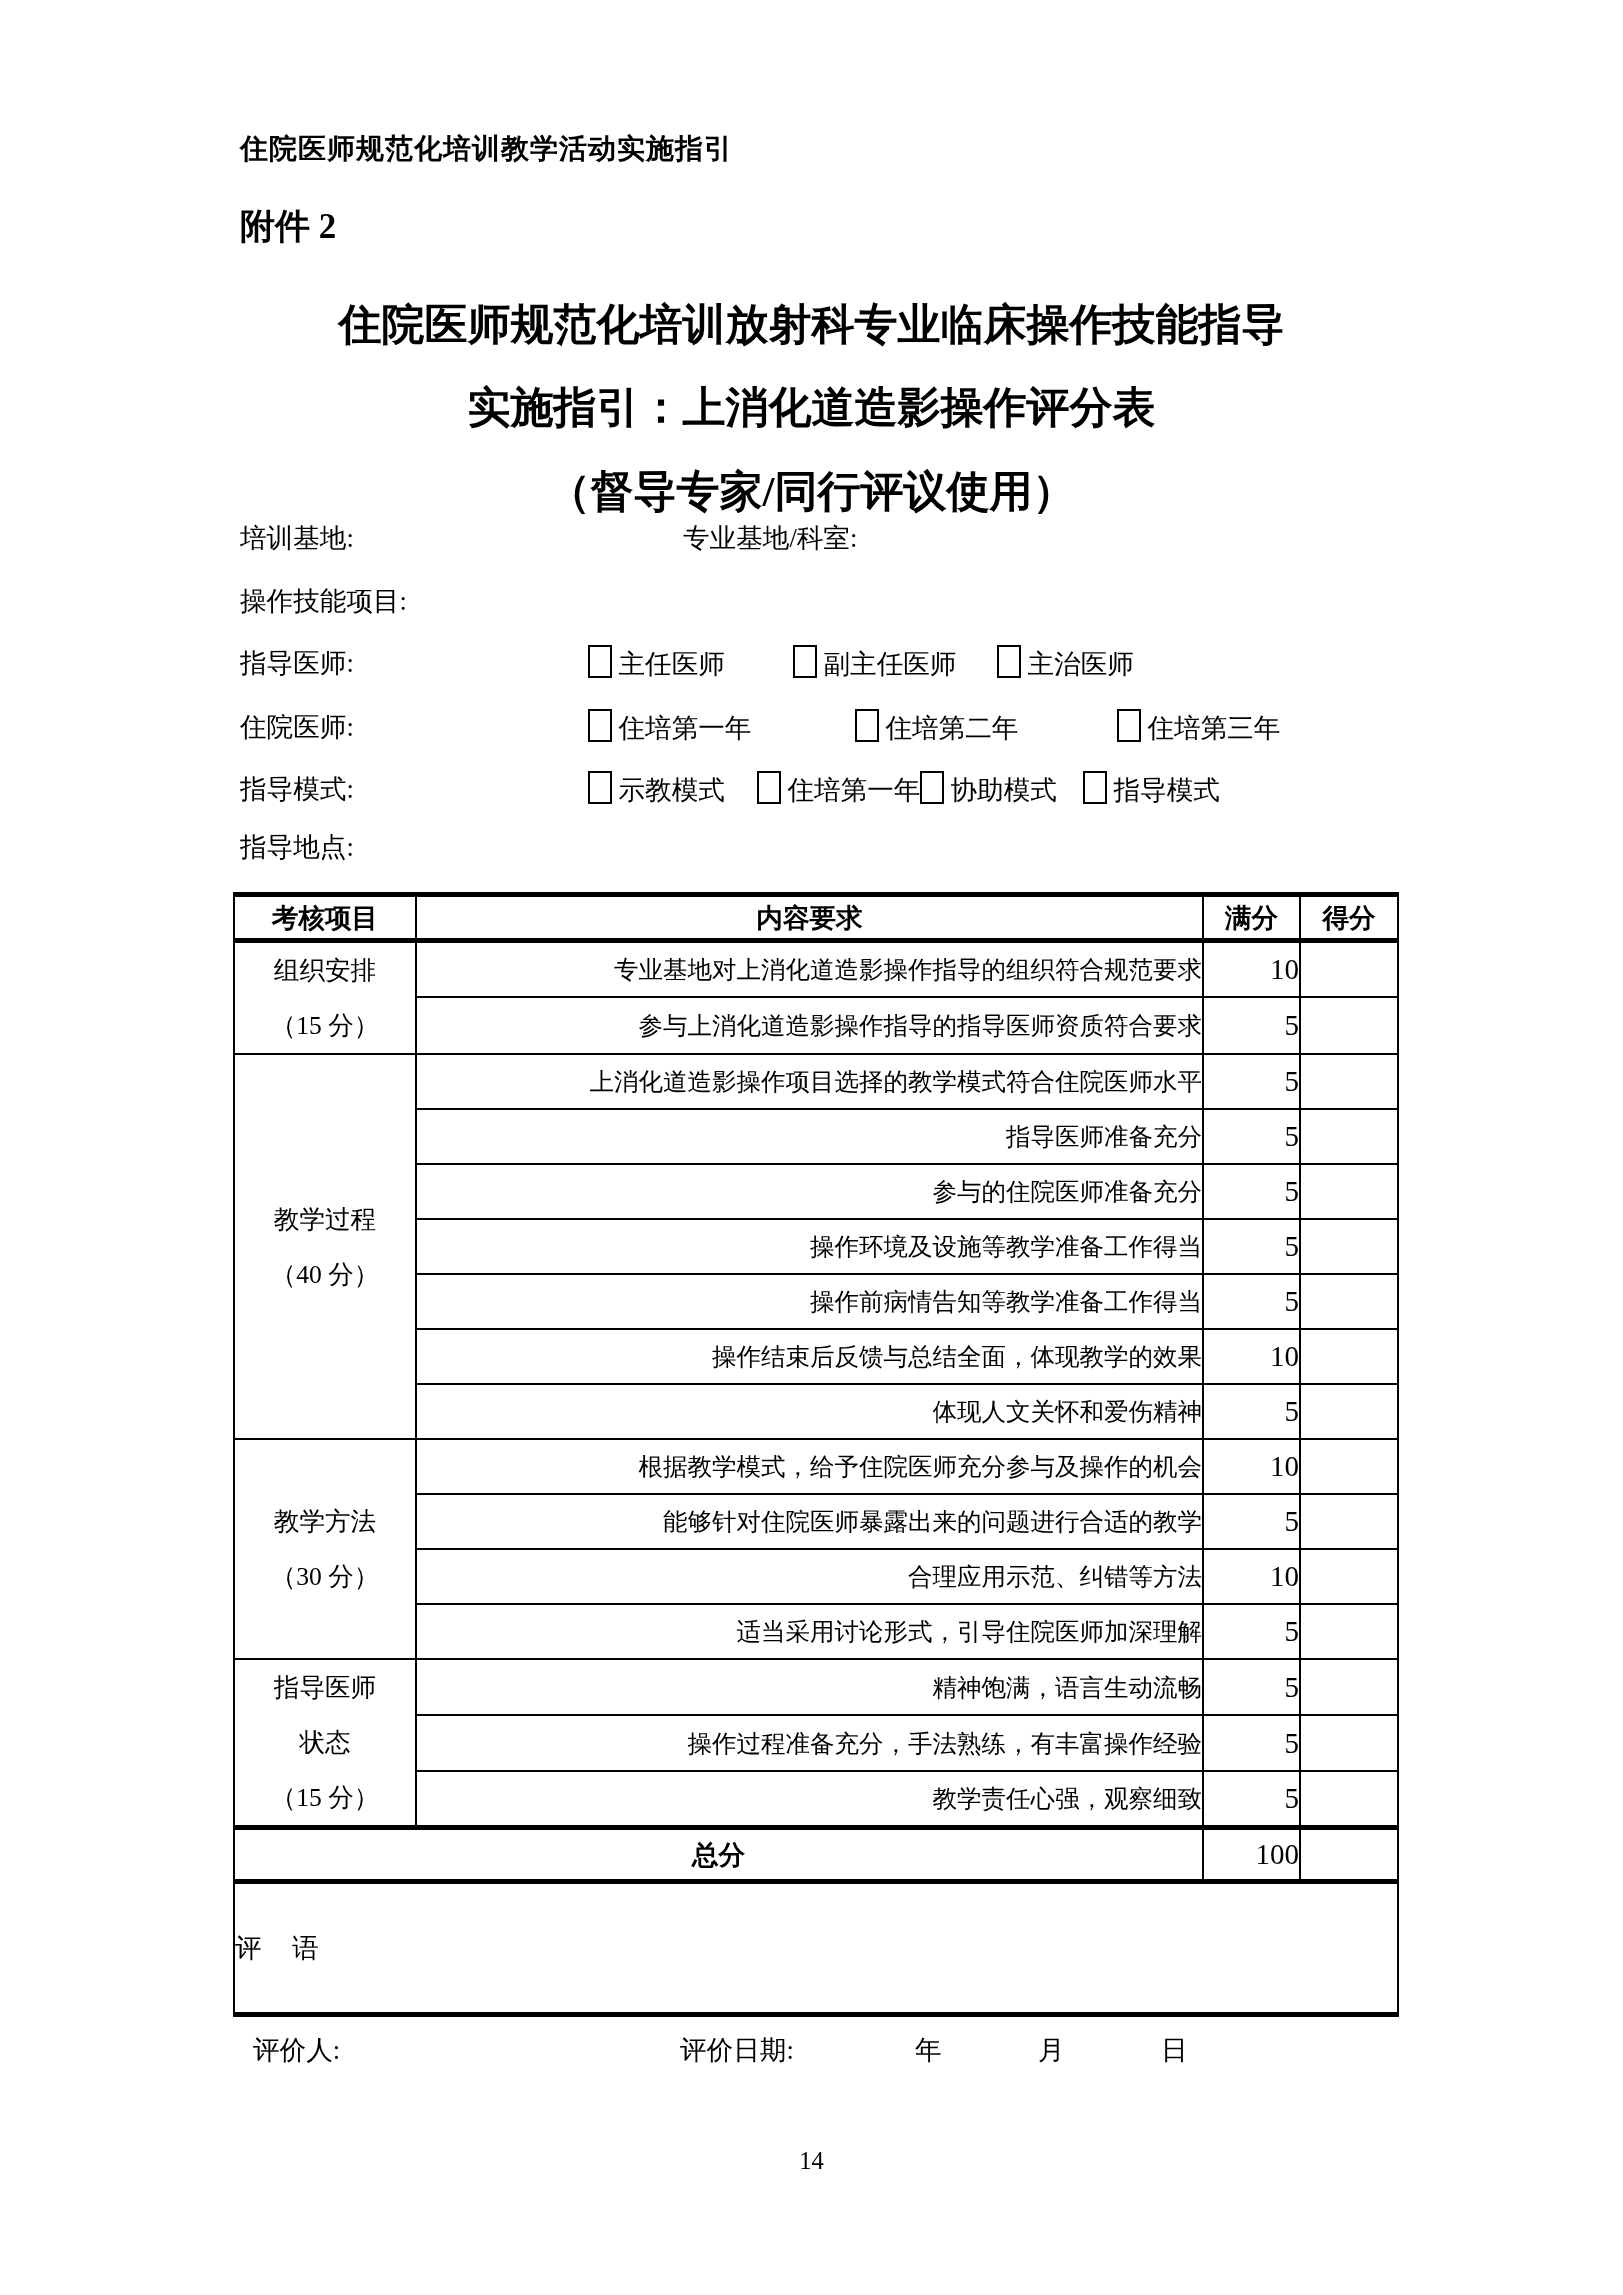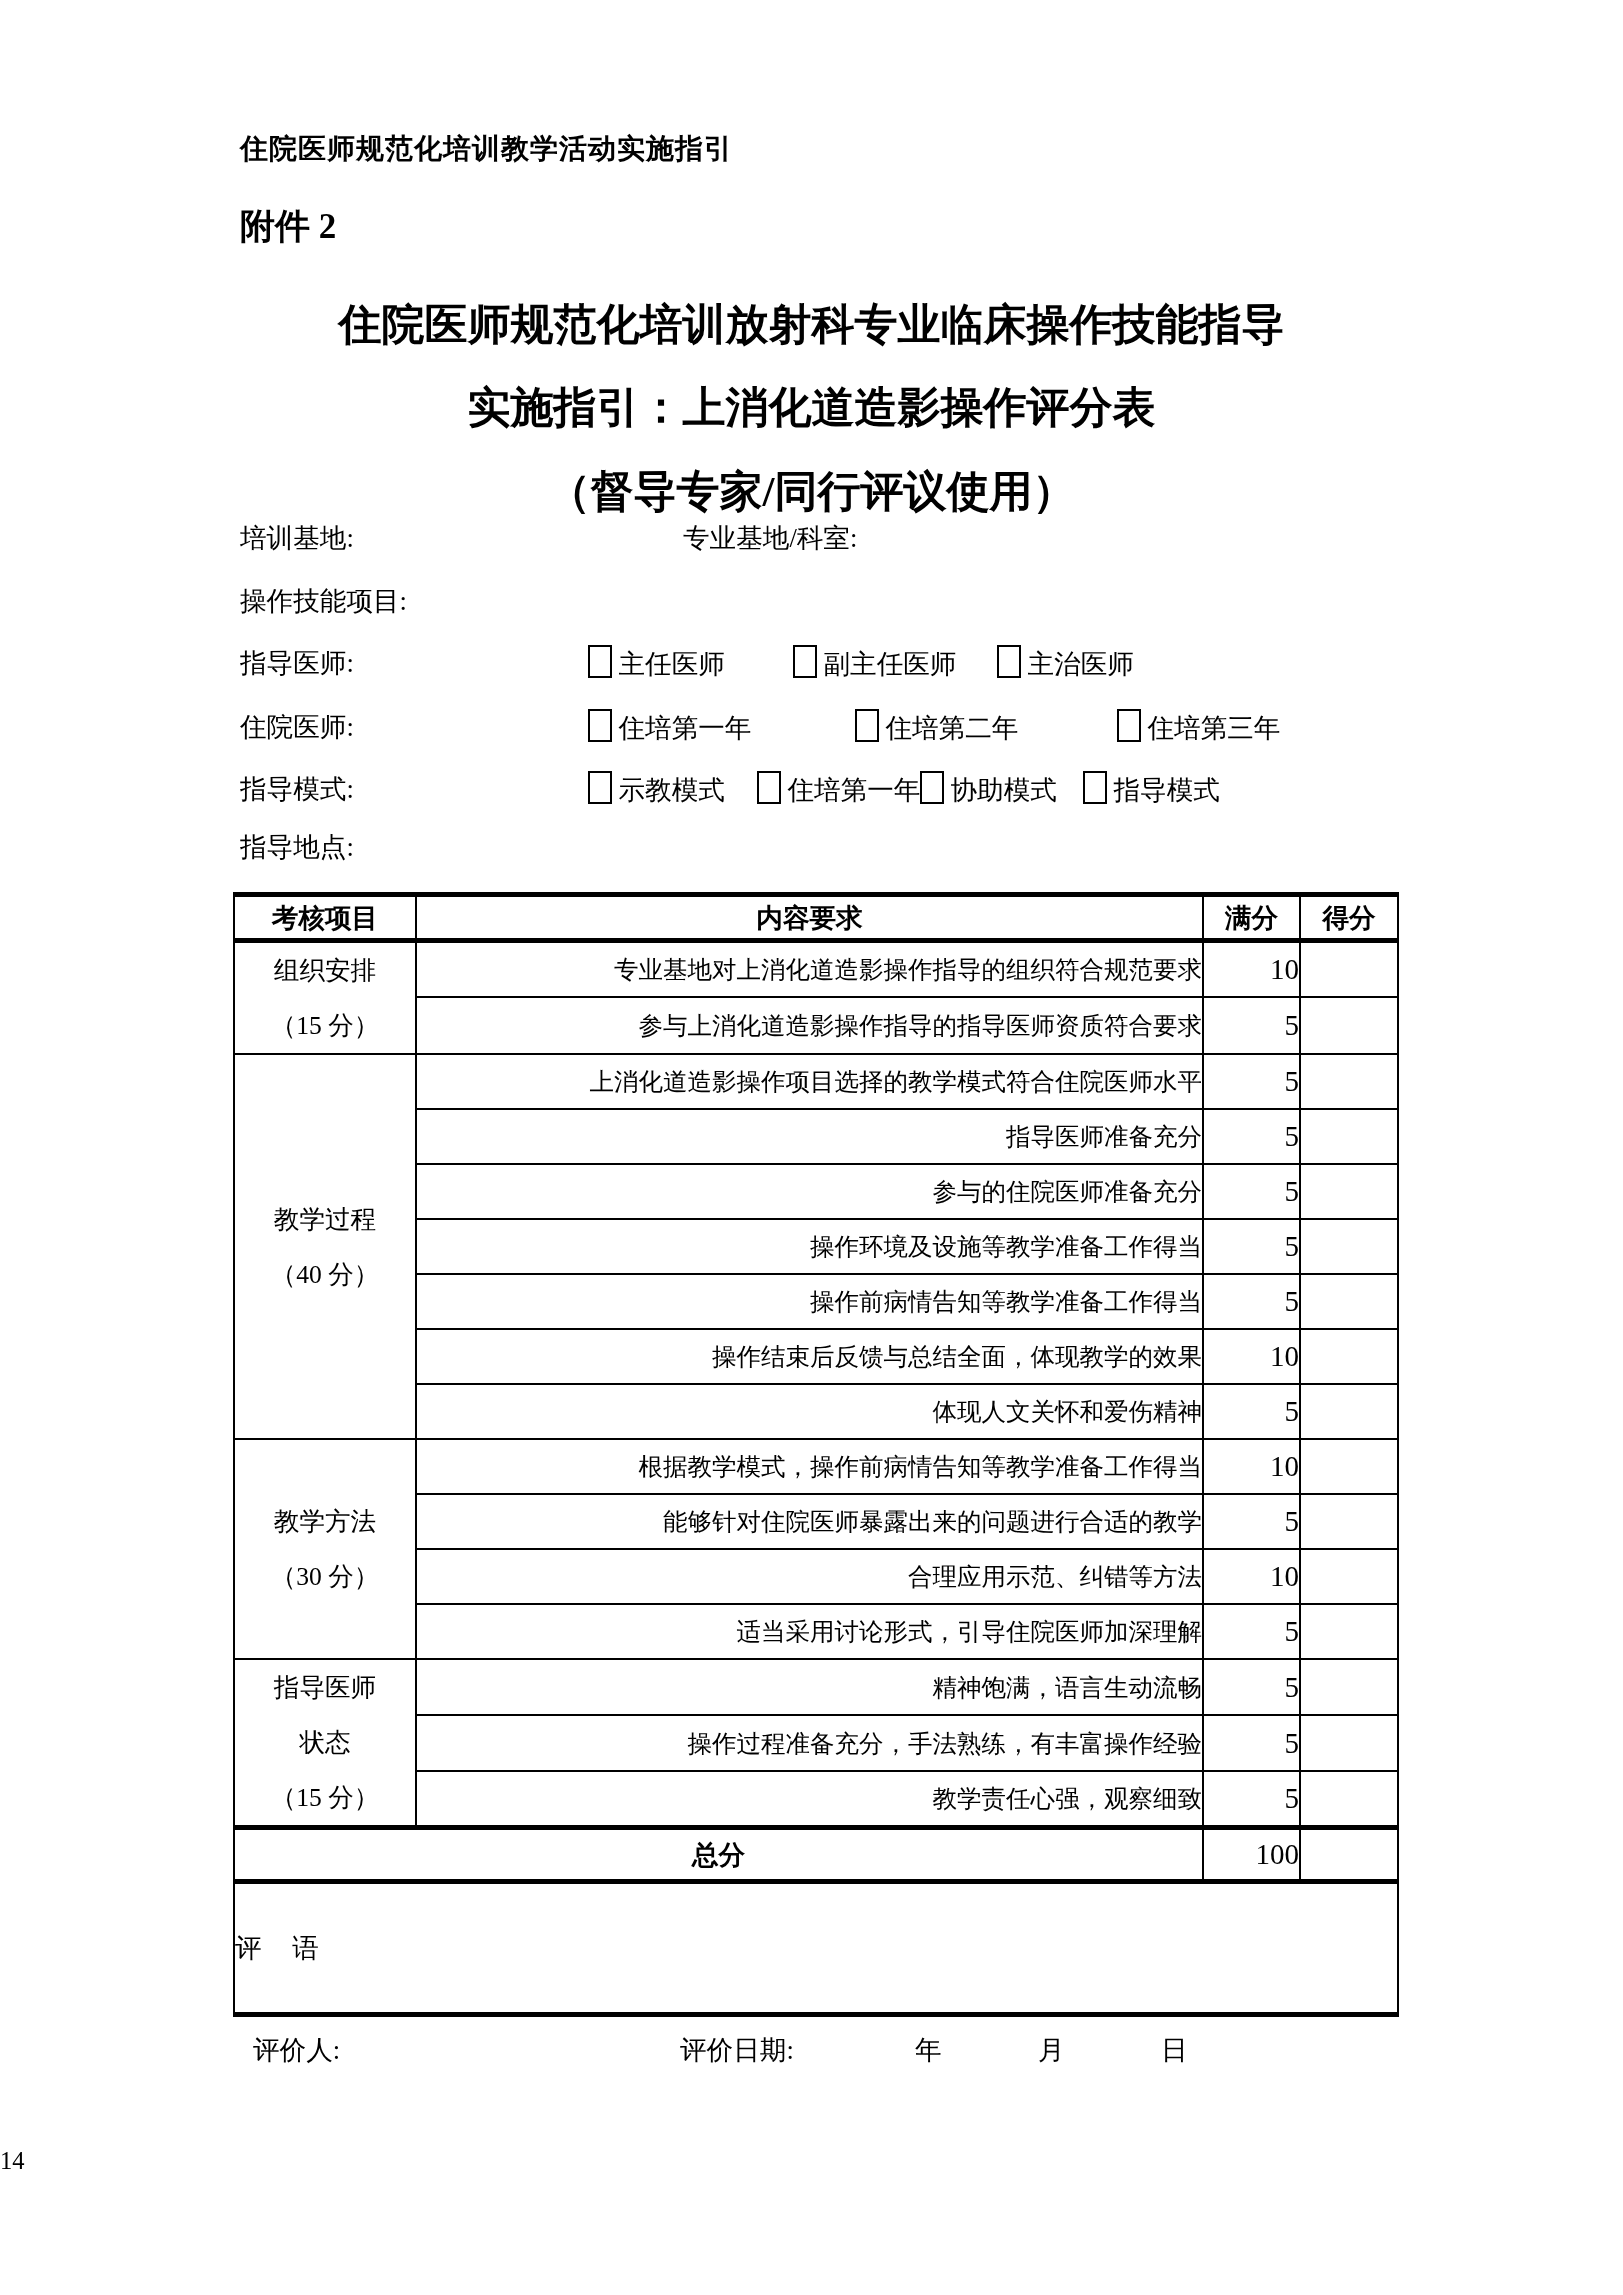--- a/index.html
+++ b/index.html
@@ -48,21 +48,21 @@
   td.grp span{display:block;}
   td.content{text-align:right;padding-left:14.3px;font-size:24.5px;margin-left:12px;}
   td.scorecell{text-align:right;font-size:29px;}
   tr.total{height:54px;}
   tr.total td{border-top:5.1px solid #000;border-bottom:5.1px solid #000;}
   td.total-label{text-align:center;font-weight:bold;font-size:26.6px;}
   tr.commentrow{height:133px;}
   td.commentcell{vertical-align:middle;text-align:left;padding-left:11.2px;font-size:26.6px;letter-spacing:2px;}
   .footerline{left:0;top:2032px;width:1623px;height:37px;font-size:26.6px;}
   .footerline span{position:absolute;white-space:nowrap;}
-  .pagenum{left:0;right:0;top:2147px;text-align:left;font-size:24.5px;}
+  .pagenum{left:0;right:0;top:2147px;text-align:center;font-size:24.5px;}
 </style>
 </head>
 <body>
 
 <div class="page">
 
   <div class="abs doc-header">住院医师规范化培训教学活动实施指引</div>
   <div class="abs attachment">附件 2</div>
 
   <div class="abs title t1">住院医师规范化培训放射科专业临床操作技能指导</div>
@@ -173,21 +173,21 @@
         <td class="content">体现人文关怀和爱伤精神</td>
         <td class="scorecell">5</td>
         <td class="scorecell"></td>
       </tr>
 
       <tr class="r">
         <td class="grp" rowspan="4">
           <span>教学方法</span>
           <span>（30 分）</span>
         </td>
-        <td class="content">根据教学模式，操作前病情告知等教学准备工作得当</td>
+        <td class="content">根据教学模式，给予住院医师充分参与及操作的机会</td>
         <td class="scorecell">10</td>
         <td class="scorecell"></td>
       </tr>
       <tr class="r">
         <td class="content">能够针对住院医师暴露出来的问题进行合适的教学</td>
         <td class="scorecell">5</td>
         <td class="scorecell"></td>
       </tr>
       <tr class="r">
         <td class="content">合理应用示范、纠错等方法</td>

